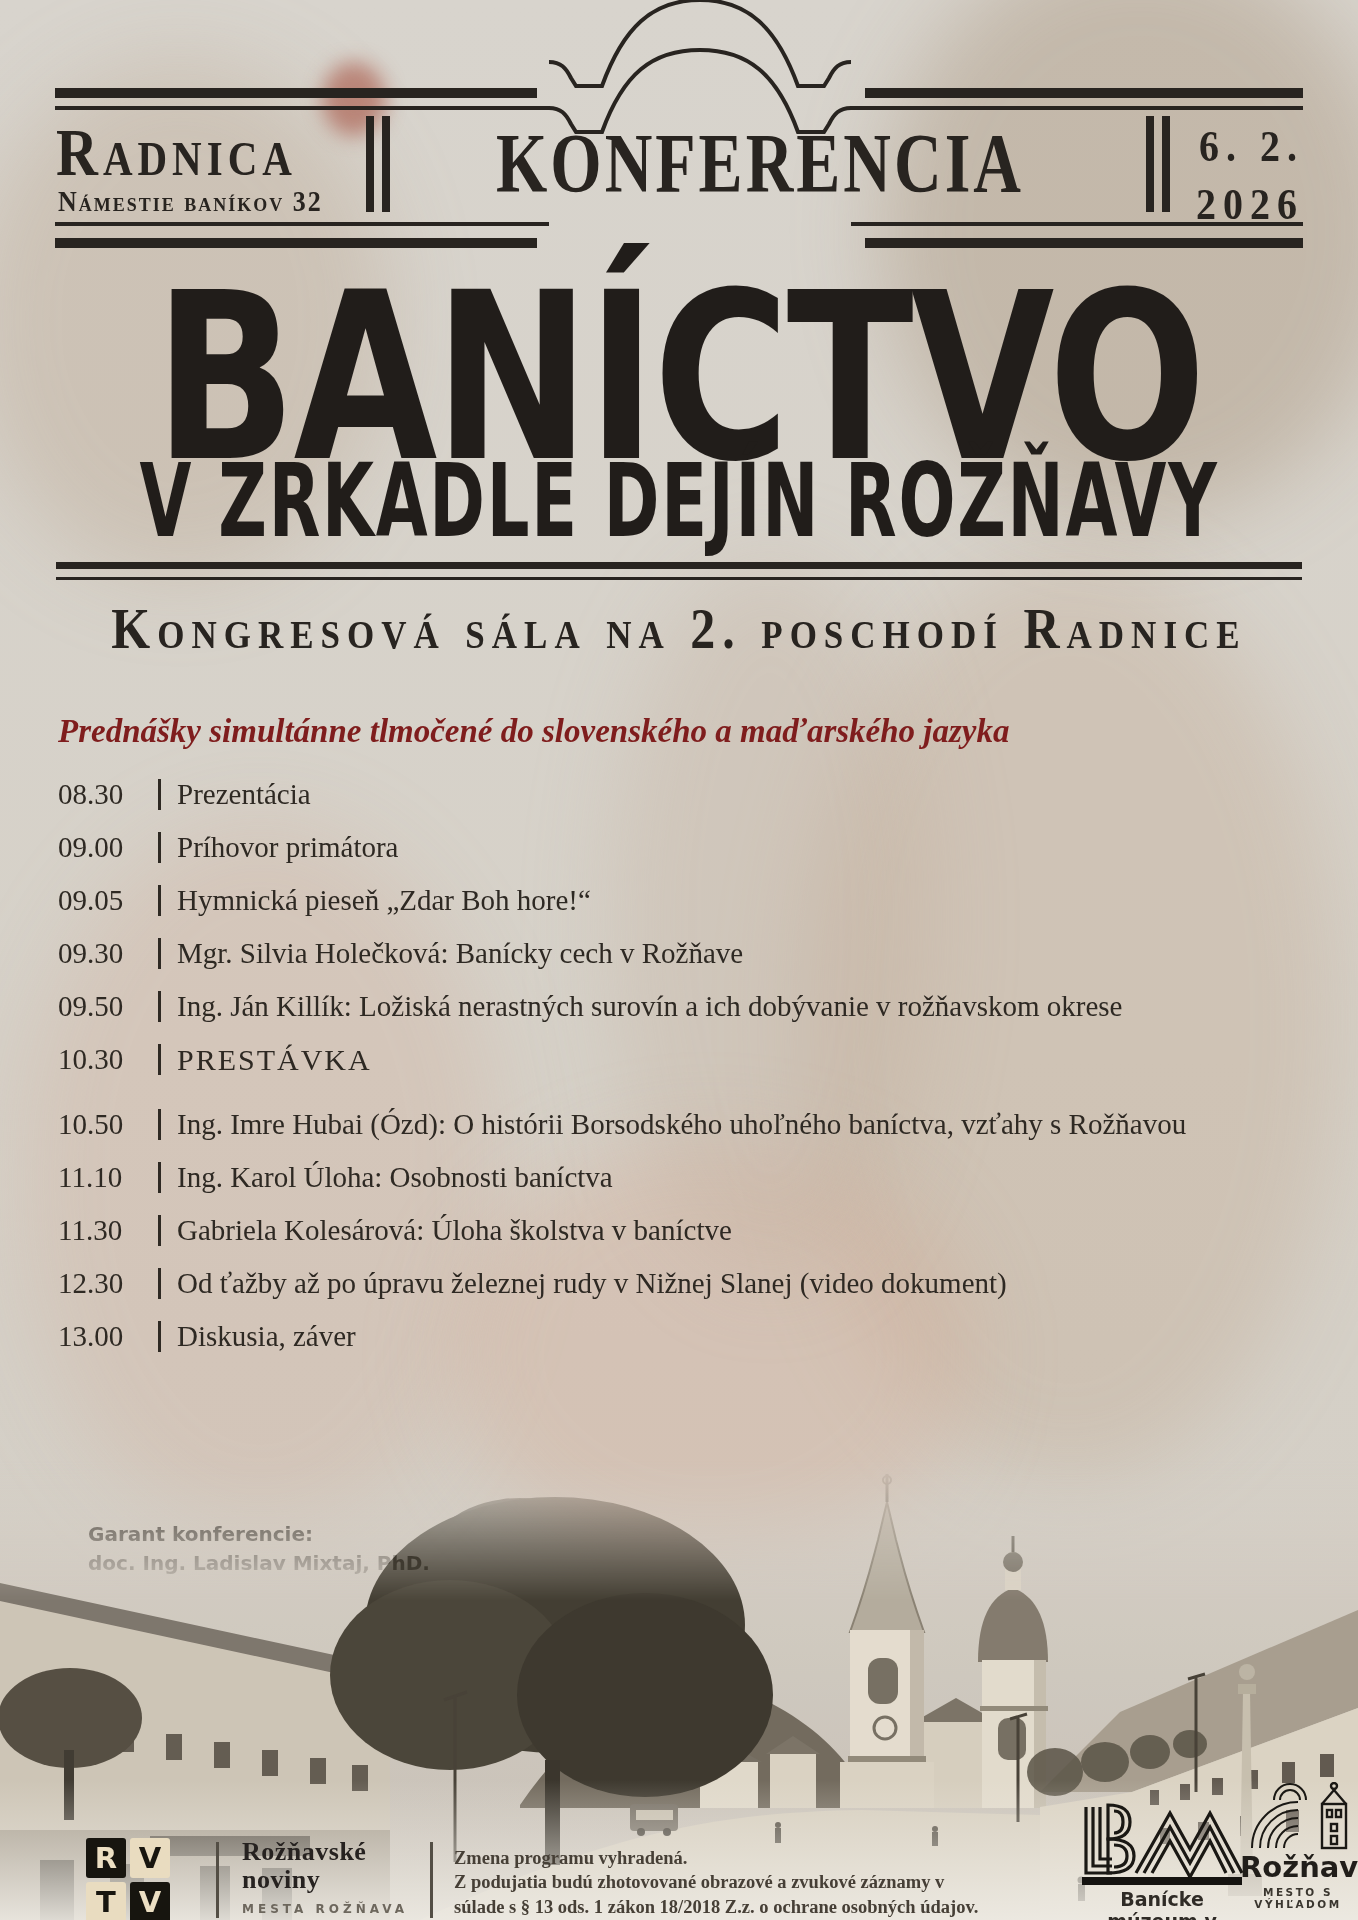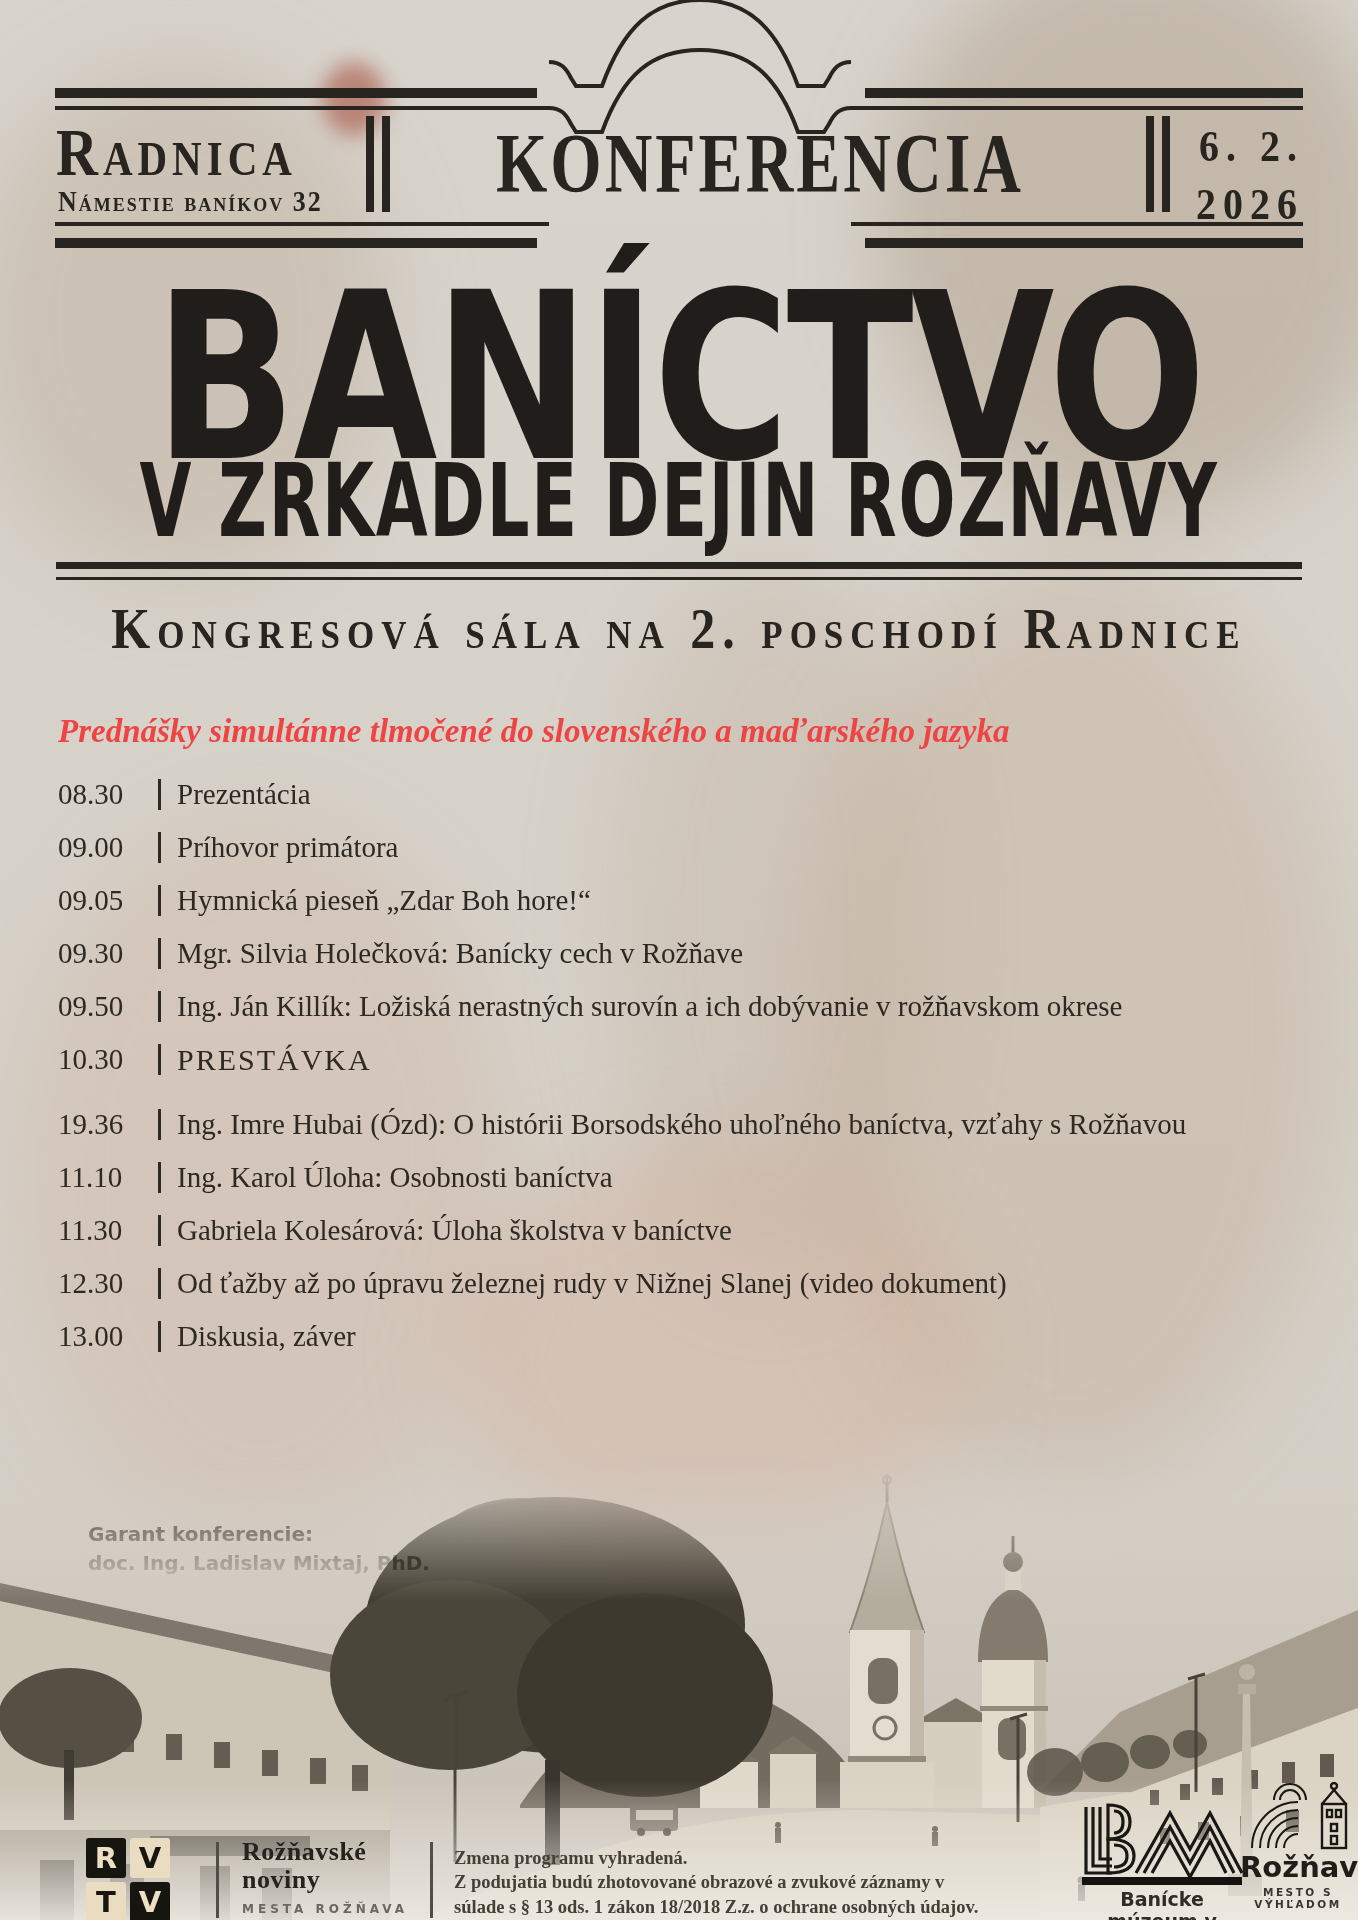--- a/index.html
+++ b/index.html
@@ -34,21 +34,21 @@
     font-family:"DejaVu Sans",sans-serif;font-weight:800;font-size:186px;line-height:1;
     letter-spacing:-3px;transform:scaleY(1.25);transform-origin:top center;color:#211d1a;}
   .title2{left:0;top:450px;width:1358px;text-align:center;
     font-family:"DejaVu Sans",sans-serif;font-weight:800;font-size:78px;line-height:1;
     letter-spacing:2px;transform:scale(0.86,1.3);transform-origin:top center;color:#211d1a;}
   .rule-thick{left:56px;width:1246px;height:7px;background:#282420;}
   .rule-thin{left:56px;width:1246px;height:3px;background:#282420;}
   .r1{top:562px;} .r2{top:577px;}
   .hall{left:0;top:600px;width:1358px;text-align:center;font-weight:700;font-size:50px;line-height:1;
     font-variant:small-caps;letter-spacing:7px;transform:scaleY(1.15);transform-origin:top center;}
-  .note{left:58px;top:712px;font-style:italic;font-weight:600;font-size:33px;line-height:1.2;color:#ef4444;}
+  .note{left:58px;top:712px;font-style:italic;font-weight:600;font-size:33px;line-height:1.2;color:#7f1d1d;}
 
   
   .schedule{left:58px;top:778px;right:46px;}
   .row{display:flex;align-items:stretch;margin-bottom:20px;font-size:29px;line-height:33px;color:#2e2923;}
   .time{width:90px;flex:0 0 90px;}
   .sep{width:3px;background:#2e2923;margin:1px 16px 1px 10px;flex:0 0 3px;}
   .txt{flex:1;}
   .row.break{margin-top:14px;margin-bottom:32px;justify-content:center;}
   .row.break .txt{letter-spacing:2px;font-size:30px;}
 
@@ -155,21 +155,21 @@
       <div class="time">09.50</div>
       <div class="sep"></div>
       <div class="txt">Ing. Ján Killík: Ložiská nerastných surovín a ich dobývanie v rožňavskom okrese</div>
     </div>
   <div class="row break">
       <div class="time">10.30</div>
       <div class="sep"></div>
       <div class="txt">PRESTÁVKA</div>
     </div>
   <div class="row">
-      <div class="time">19.36</div>
+      <div class="time">10.50</div>
       <div class="sep"></div>
       <div class="txt">Ing. Imre Hubai (Ózd): O histórii Borsodského uhoľného baníctva, vzťahy s Rožňavou</div>
     </div>
   <div class="row">
       <div class="time">11.10</div>
       <div class="sep"></div>
       <div class="txt">Ing. Karol Úloha: Osobnosti baníctva</div>
     </div>
   <div class="row">
       <div class="time">11.30</div>

